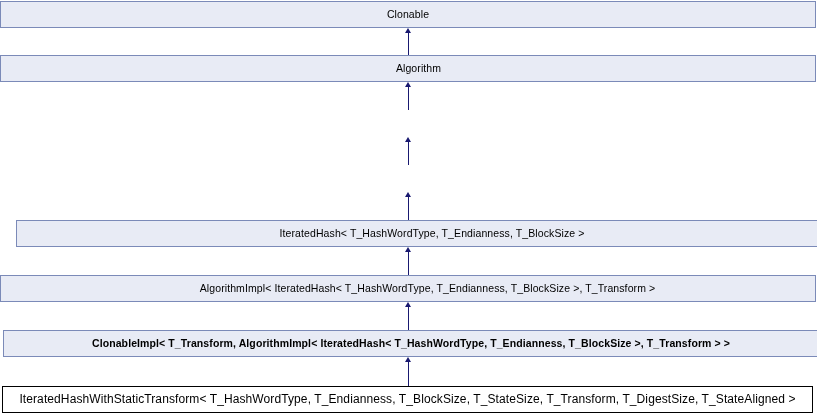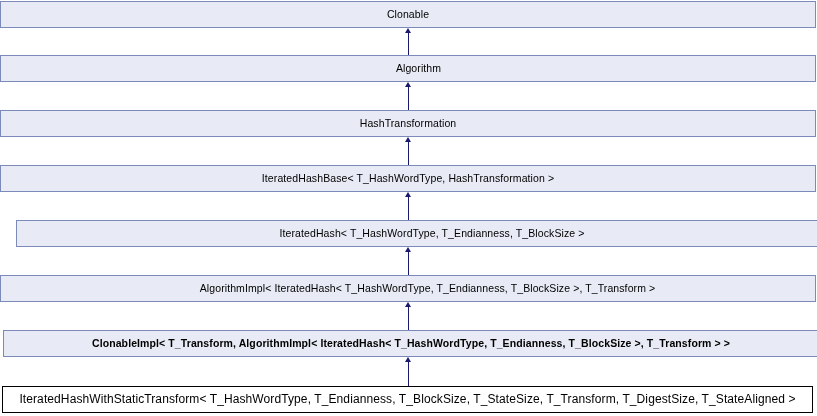--- a/index.html
+++ b/index.html
@@ -83,27 +83,21 @@
   <div class="arrowhead" style="left:405px; top:357px;"></div>
 
   <div class="node base" style="left:0px; top:1px; width:816px;">
     <span class="node-label">Clonable</span>
   </div>
 
   <div class="node base" style="left:0px; top:55px; width:816px;padding-left:21px;">
     <span class="node-label">Algorithm</span>
   </div>
 
-  <div class="node base" style="left:0px; top:110px; width:816px;">
-    <span class="node-label">HashTransformation</span>
-  </div>
 
-  <div class="node base" style="left:0px; top:165px; width:816px;">
-    <span class="node-label">IteratedHashBase&lt; T_HashWordType, HashTransformation &gt;</span>
-  </div>
 
   <div class="node base" style="left:16px; top:220px; width:816px;padding-left:16px;">
     <span class="node-label">IteratedHash&lt; T_HashWordType, T_Endianness, T_BlockSize &gt;</span>
   </div>
 
   <div class="node base" style="left:0px; top:275px; width:816px;padding-left:39px;">
     <span class="node-label">AlgorithmImpl&lt; IteratedHash&lt; T_HashWordType, T_Endianness, T_BlockSize &gt;, T_Transform &gt;</span>
   </div>
 
   <div class="node base" style="left:3px; top:330px; width:816px;font-weight:bold;">

